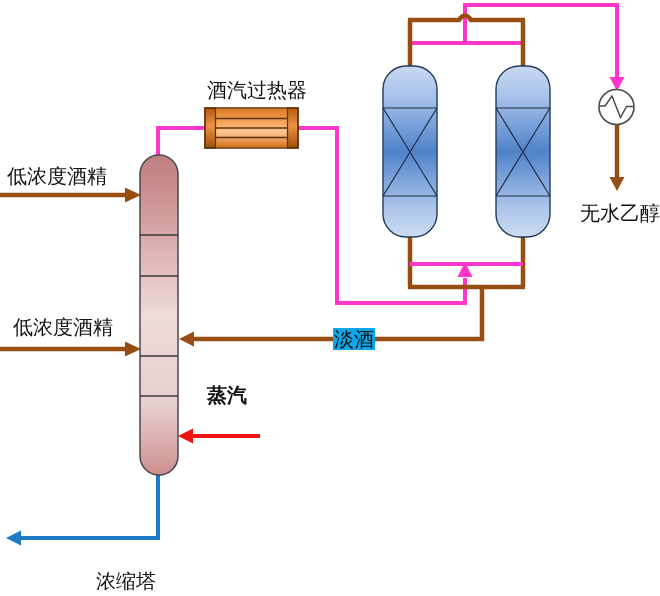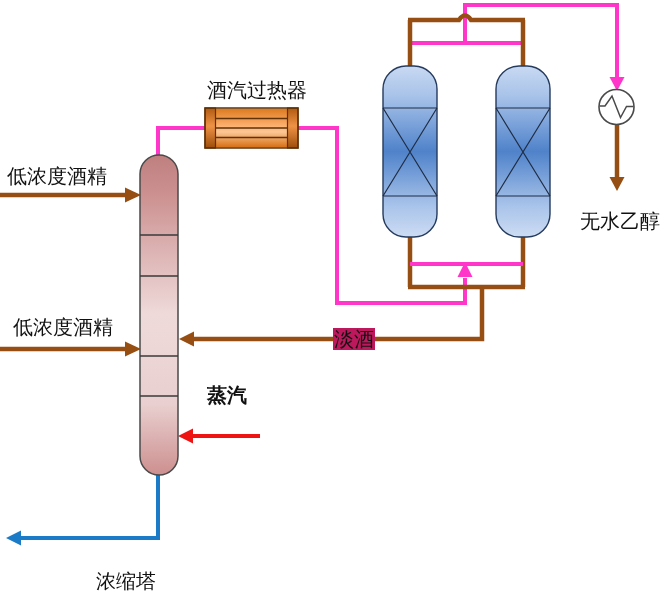--- a/index.html
+++ b/index.html
@@ -17,21 +17,21 @@
   .fill-brown{fill:var(--pipe-brown);stroke:none;}
   .fill-red{fill:var(--pipe-red);stroke:none;}
   .fill-blue{fill:var(--pipe-blue);stroke:none;}
   .w4{stroke-width:4;}
   .w45{stroke-width:4.5;}
   .lbl{
     position:absolute;color:#111;font-size:20px;line-height:1.1;
     white-space:nowrap;user-select:none;
   }
   .lbl.center{}
-  .lbl.on-line{background:#be185d;padding:0 1px;}
+  .lbl.on-line{background:#0ea5e9;padding:0 1px;}
 </style>
 </head>
 <body>
 
 <div class="canvas">
 
   <svg width="660" height="596" viewBox="0 0 660 596">
     <defs>
       <linearGradient id="towerPink" x1="0" y1="0" x2="0" y2="1">
         <stop offset="0%" stop-color="#bf7f7f"></stop>
@@ -126,18 +126,18 @@
   <div class="lbl center" style="left:207px;top:79px;width:100px;">酒汽过热器</div>
 
   <div class="lbl" style="left:7px;top:165px;">低浓度酒精</div>
 
   <div class="lbl" style="left:13px;top:316px;">低浓度酒精</div>
 
   <div class="lbl" style="left:207px;top:384px;font-weight:bold;">蒸汽</div>
 
   <div class="lbl on-line" style="left:333px;top:328px;">淡酒</div>
 
-  <div class="lbl" style="left:580px;top:202px;margin-top:8px;">无水乙醇</div>
+  <div class="lbl" style="left:580px;top:202px;">无水乙醇</div>
 
   <div class="lbl center" style="left:96px;top:570px;width:120px;">浓缩塔</div>
 
 
 </div>
 
 </body></html>

